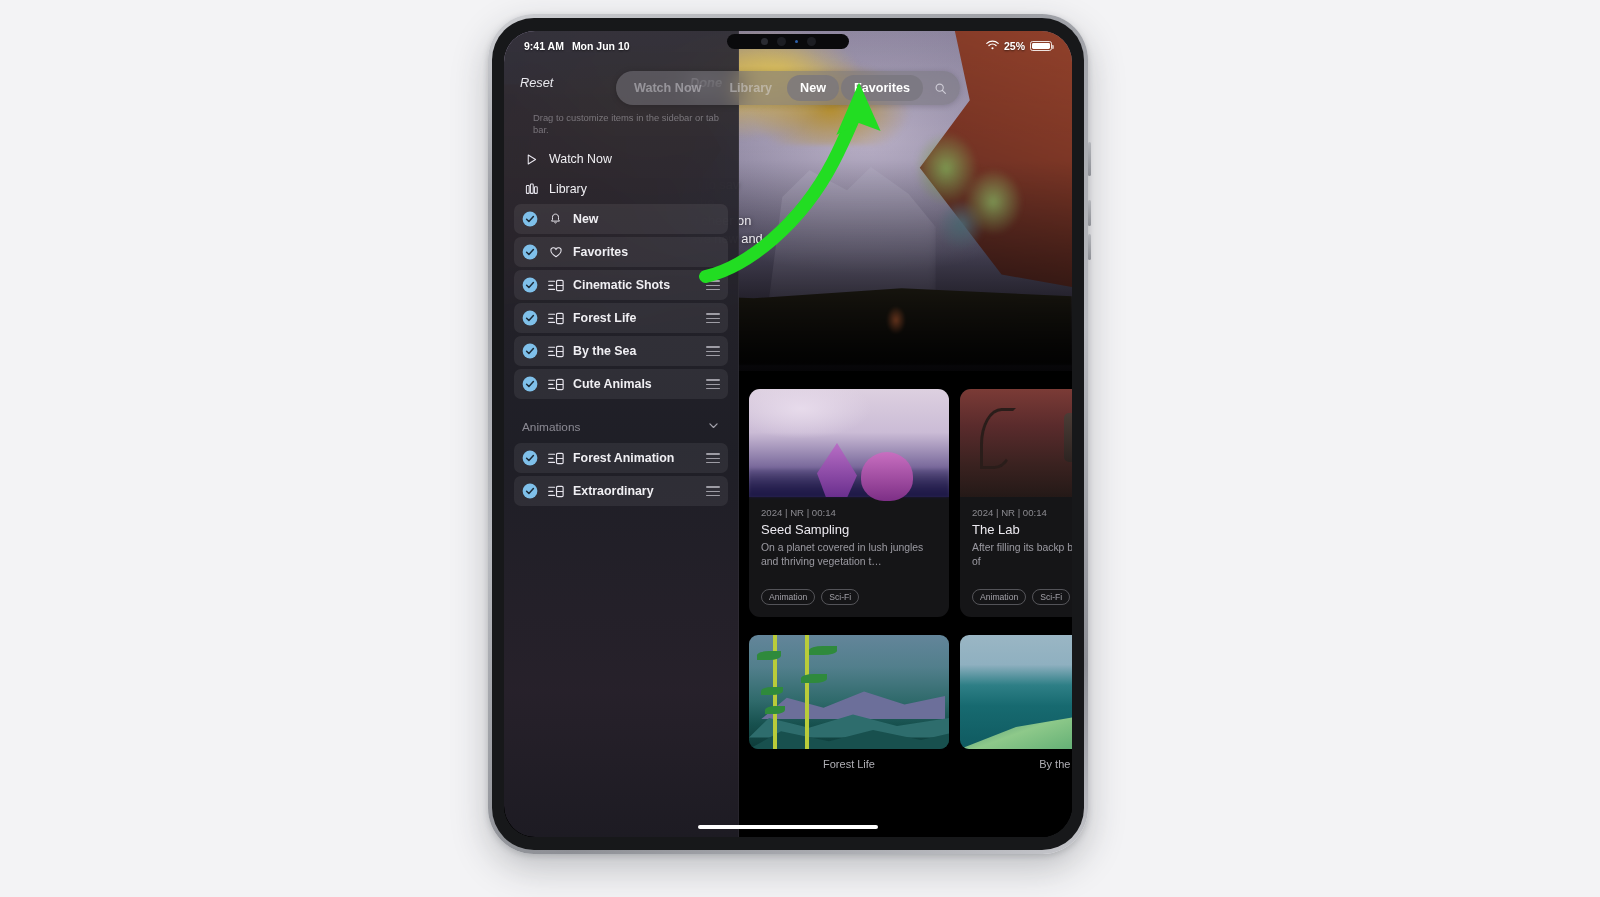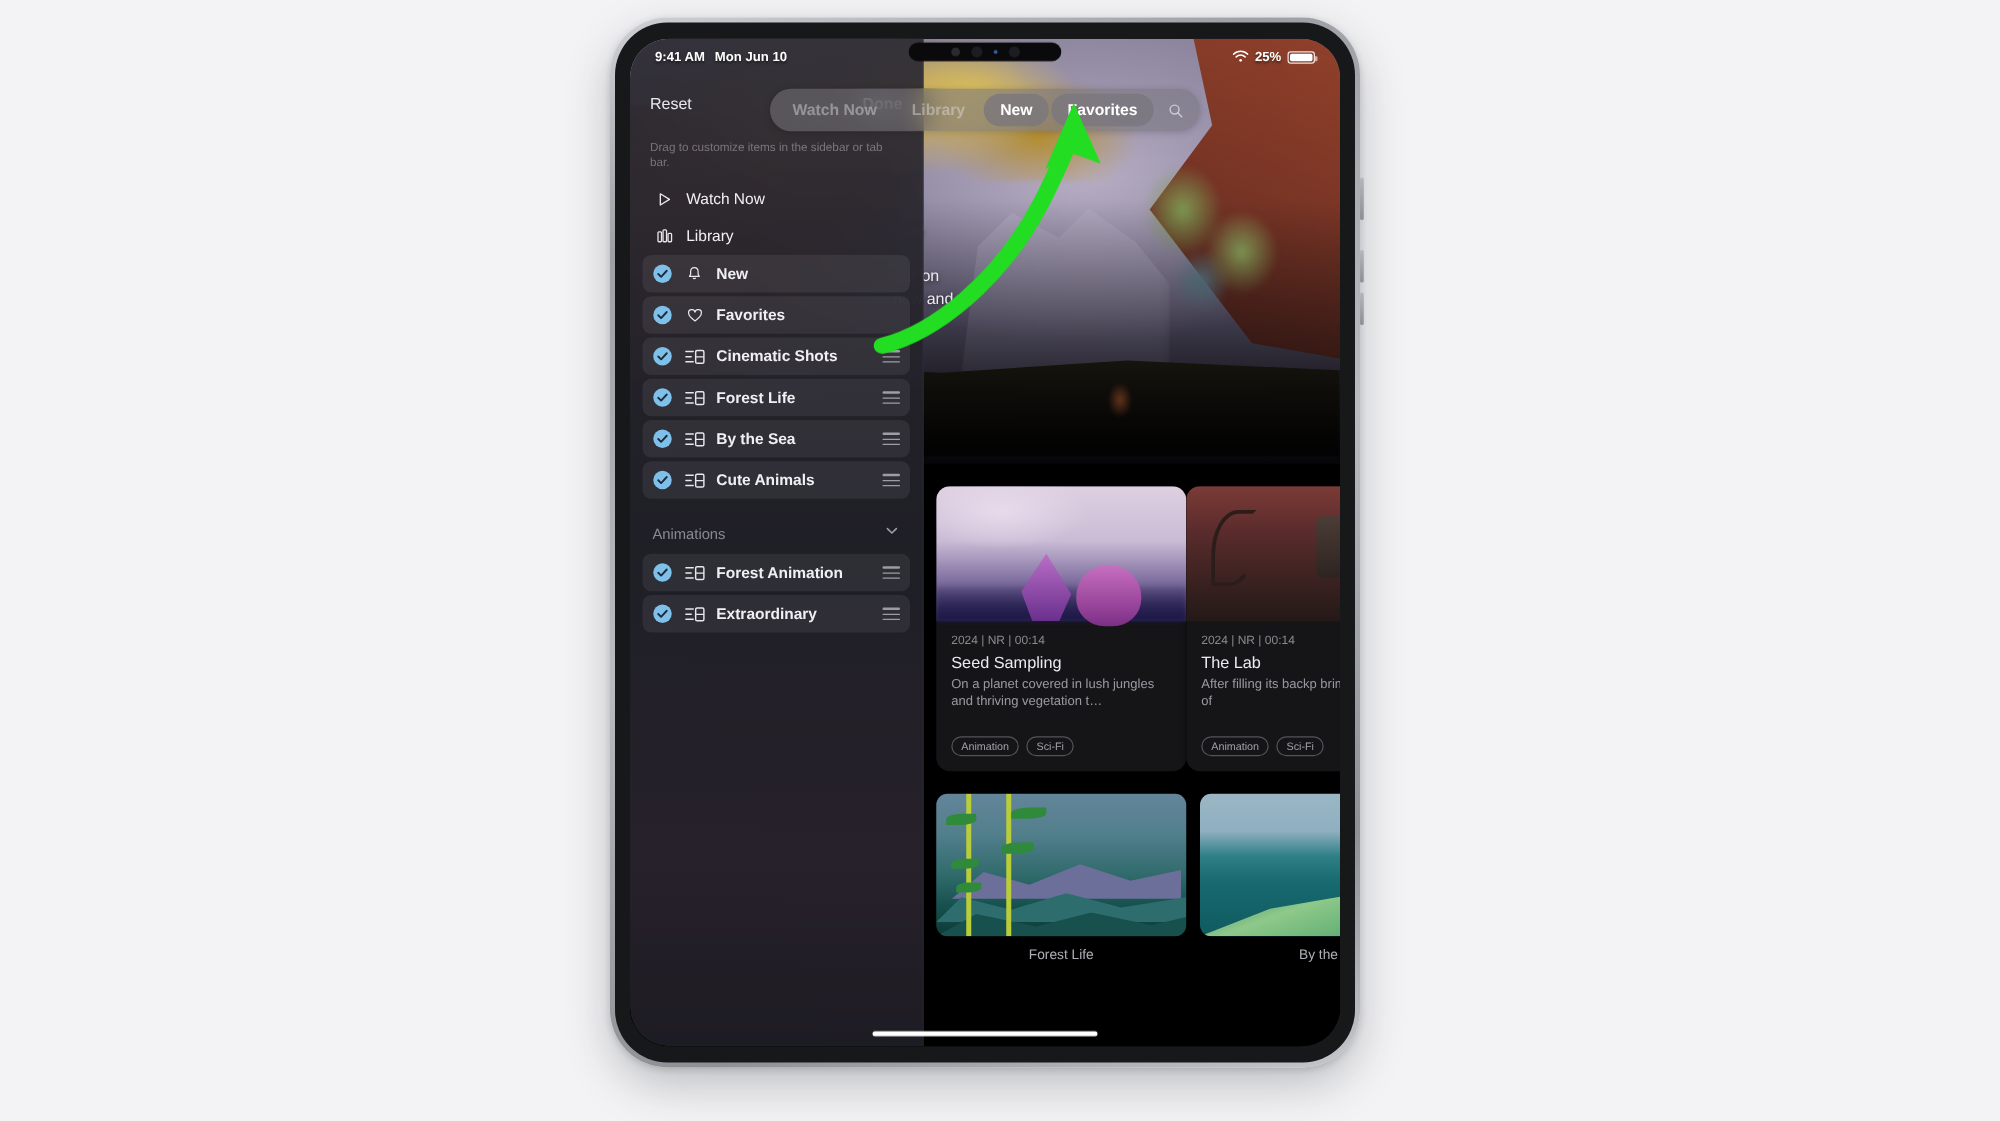--- a/index.html
+++ b/index.html
@@ -195,26 +195,27 @@
     position: absolute; z-index: 25; left: 0; top: 0; bottom: 0; width: 235px;
     background: linear-gradient(180deg, rgba(46,44,52,.93) 0%, rgba(38,36,44,.95) 26%, rgba(32,32,40,.96) 52%, rgba(40,34,44,.96) 82%, rgba(30,28,36,.97) 100%);
     backdrop-filter: blur(26px);
     border-right: 1px solid rgba(255,255,255,.045);
     padding-top: 30px;
     overflow: hidden;
   }
   #sb-actions {
     display: flex; justify-content: space-between; align-items: center;
     padding: 14px 16px 0 16px;
+    font-style: italic;
   }
   #sb-actions span { font-size: 12.8px; color: #e9e9ee; cursor: pointer; }
   #sb-actions .bold { font-weight: 700; }
   #sb-hint {
     padding: 22px 16px 8px 16px;
-    font-size: 9.4px; color: rgba(216,214,222,.42); line-height: 1.3;
+    font-size: 9.4px; color: rgba(216,214,222,.42); line-height: 1.3; margin-left: 13px;
   }
 
   .sb-list { padding: 0 10px; }
   .sb-row {
     display: flex; align-items: center; height: 30px;
     padding: 0 8px; border-radius: 7px; margin-bottom: 0px;
     cursor: pointer; position: relative;
   }
   .sb-row.boxed { background: rgba(255,255,255,.072); margin-bottom: 3px; }
   .sb-row .ck { width: 16px; height: 16px; margin-right: 8px; flex: 0 0 auto; }
@@ -229,21 +230,21 @@
     padding: 16px 18px 7px 18px;
   }
   .sb-group .t { font-size: 11.8px; color: rgba(214,212,222,.58); font-weight: 400; }
 
   
   #content { position: absolute; left: 235px; right: 0; top: 0; bottom: 0; z-index: 10; }
   #cards-area {
     position: absolute; left: 0; right: 0; top: 340px; bottom: 0;
     background: #000; padding: 18px 0 0 0; overflow: hidden;
   }
-  .card-row { display: flex; padding: 0 10px; }
+  .card-row { display: flex; gap: 11px; padding: 0 10px; }
   .card {
     width: 200px; flex: 0 0 auto;
     background: #151517; border-radius: 11px; overflow: hidden;
     box-shadow: 0 1px 4px rgba(0,0,0,.5);
   }
   .card-art { height: 108px; width: 100%; position: relative; }
   .art-seed {
     background:
       radial-gradient(ellipse 50% 40% at 26% 18%, rgba(232,220,236,.95), rgba(210,196,220,0) 70%),
       linear-gradient(180deg,#ddd0e0 0%, #cbbcd6 40%, #7a6a9c 72%, #2a2450 100%);

